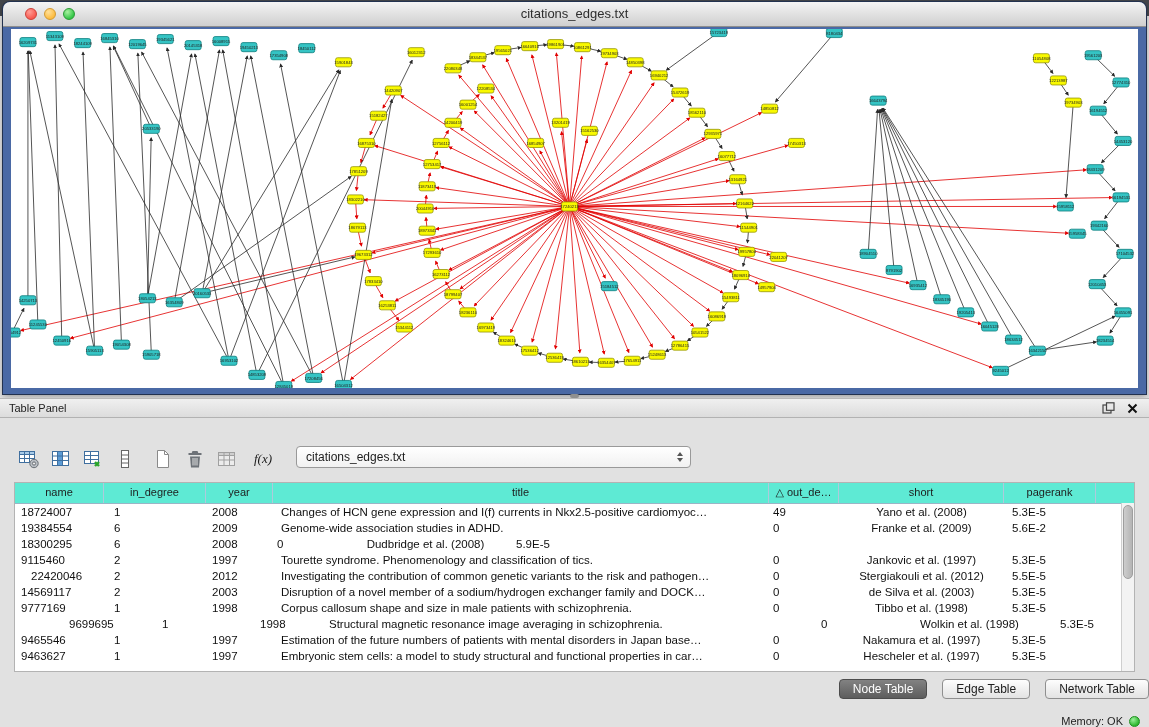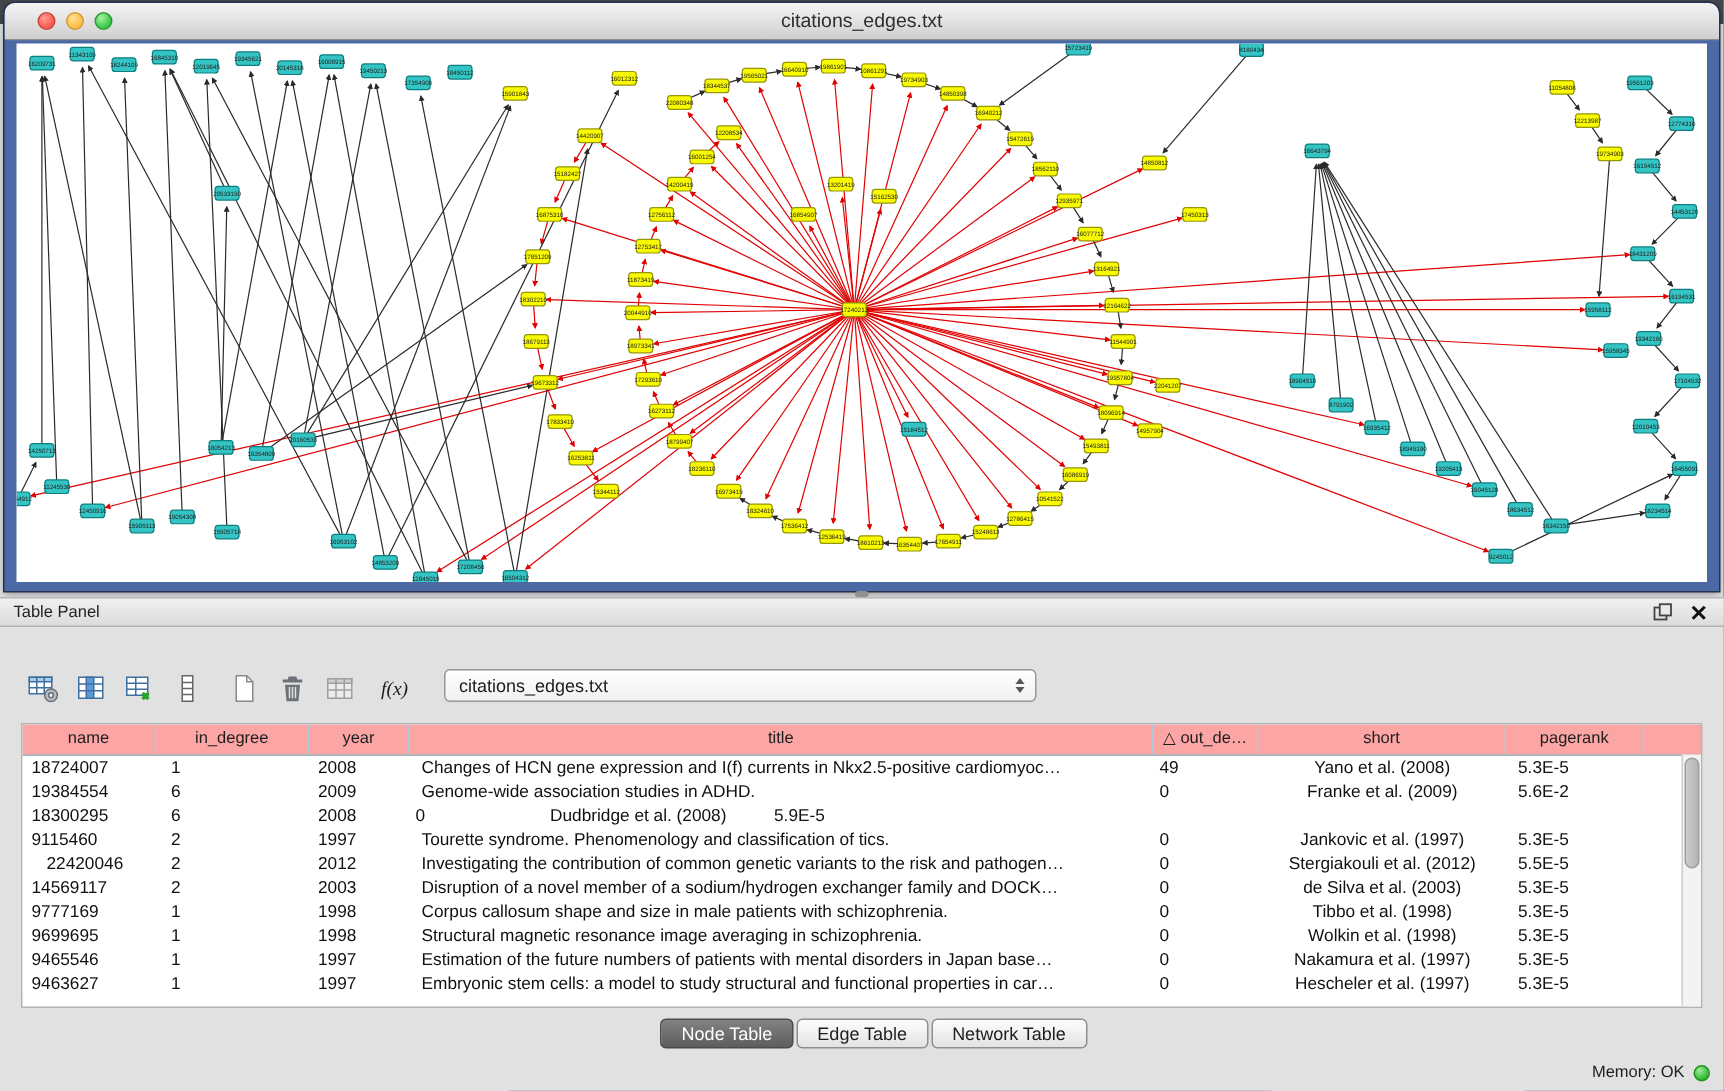--- a/index.html
+++ b/index.html
@@ -22,32 +22,32 @@
   .panel-header .spacer{flex:1;}
   .hdr-icon{display:inline-flex;align-items:center;justify-content:center;width:16px;height:14px;margin-left:8px;cursor:pointer;}
   .toolbar{position:absolute;top:48px;left:16px;height:30px;display:flex;align-items:flex-start;}
   .tool{width:26px;height:26px;margin-right:6px;display:flex;align-items:center;justify-content:center;background:transparent;border:0;padding:0;cursor:pointer;}
   .tool.gap{margin-right:12px;}
   .dropdown{display:flex;align-items:center;width:395px;height:22px;margin-left:12px;background:linear-gradient(#ffffff,#f1f1f1);border:1px solid #999;border-radius:4px;font-size:12px;color:#1c1c1c;padding-left:9px;box-sizing:border-box;cursor:pointer;}
   .dd-arrows{margin-left:auto;margin-right:7px;display:flex;flex-direction:column;gap:2px;}
   .tri-up{width:0;height:0;border-left:3.5px solid transparent;border-right:3.5px solid transparent;border-bottom:4px solid #555;}
   .tri-down{width:0;height:0;border-left:3.5px solid transparent;border-right:3.5px solid transparent;border-top:4px solid #555;}
   .table-wrap{position:absolute;top:84px;left:14px;right:14px;bottom:55px;background:#fff;border:1px solid #b3b3b3;box-sizing:border-box;overflow:hidden;}
-  .thead{display:flex;height:20px;background:#fca5a5;border-bottom:1px solid #9ab5c6;}
+  .thead{display:flex;height:20px;background:#5eead4;border-bottom:1px solid #9ab5c6;}
   .th{box-sizing:border-box;flex:0 0 auto;border-right:1px solid #aecadb;font-size:11px;color:#1d1d1d;text-align:center;line-height:19px;overflow:hidden;white-space:nowrap;cursor:pointer;}
   .th.fill{flex:1 1 auto;border-right:0;}
   .tr{display:flex;height:16px;background:#fff;cursor:default;}
   .td{box-sizing:border-box;flex:0 0 auto;font-size:11.5px;color:#101010;line-height:16px;overflow:hidden;white-space:nowrap;}
   .td.fill{flex:1 1 auto;}
   .vscroll{position:absolute;top:20px;right:0;bottom:0;width:13px;background:#f3f3f3;border-left:1px solid #cfcfcf;box-sizing:border-box;}
   .vthumb{position:absolute;top:2px;left:1px;right:1px;height:74px;background:linear-gradient(90deg,#cdcdcd,#b4b4b4);border:1px solid #9e9e9e;border-radius:6px;box-sizing:border-box;}
-  .tabs{position:absolute;bottom:28px;left:16px;right:0;display:flex;justify-content:center;gap:2px;}
+  .tabs{position:absolute;bottom:28px;left:16px;right:0;display:flex;justify-content:flex-end;gap:15px;}
   .tab{height:20px;line-height:19px;padding:0 13px;font-size:12px;color:#1d1d1d;background:linear-gradient(#fdfdfd,#e3e3e3);border:1px solid #8f8f8f;border-radius:4px;cursor:pointer;box-sizing:border-box;}
   .tab.active{background:linear-gradient(#828282,#5d5d5d);color:#fff;border-color:#4c4c4c;}
-  .statusbar{position:absolute;bottom:0;left:0;right:0;height:24px;display:flex;align-items:center;justify-content:flex-end;gap:6px;padding-right:9px;font-size:11px;color:#222;}
+  .statusbar{position:absolute;bottom:0;left:0;right:0;height:24px;display:flex;align-items:flex-end;justify-content:flex-end;gap:6px;padding-right:9px;font-size:11px;color:#222;}
   .memdot{width:11px;height:11px;border-radius:50%;background:radial-gradient(circle at 35% 30%,#9af09a,#2eb82e 70%);border:1px solid #1e8f1e;box-sizing:border-box;}
 </style>
 </head>
 <body>
 
 <div class="desktop-top"></div>
 
 <div class="network-window">
   <div class="titlebar">
     <span class="traffic t-red"></span>
@@ -871,21 +871,21 @@
           <div class="td" style="width: 89px; padding-left: 6px;">9777169</div>
           <div class="td" style="width: 102px; padding-left: 10px;">1</div>
           <div class="td" style="width: 67px; padding-left: 6px;">1998</div>
           <div class="td" style="width: 496px; padding-left: 8px;">Corpus callosum shape and size in male patients with schizophrenia.</div>
           <div class="td" style="width: 70px; padding-left: 4px;">0</div>
           <div class="td" style="width: 165px; text-align: center;">Tibbo et al. (1998)</div>
           <div class="td" style="width: 92px; padding-left: 8px;">5.3E-5</div>
           <div class="td fill"></div>
         </div>
         <div class="tr">
-          <div class="td" style="width: 89px; padding-left: 6px;">9699695</div>
+          <div class="td" style="width: 89px; padding-left: 6px; margin-left: 48px;">9699695</div>
           <div class="td" style="width: 102px; padding-left: 10px;">1</div>
           <div class="td" style="width: 67px; padding-left: 6px;">1998</div>
           <div class="td" style="width: 496px; padding-left: 8px;">Structural magnetic resonance image averaging in schizophrenia.</div>
           <div class="td" style="width: 70px; padding-left: 4px;">0</div>
           <div class="td" style="width: 165px; text-align: center;">Wolkin et al. (1998)</div>
           <div class="td" style="width: 92px; padding-left: 8px;">5.3E-5</div>
           <div class="td fill"></div>
         </div>
         <div class="tr">
           <div class="td" style="width: 89px; padding-left: 6px;">9465546</div>

